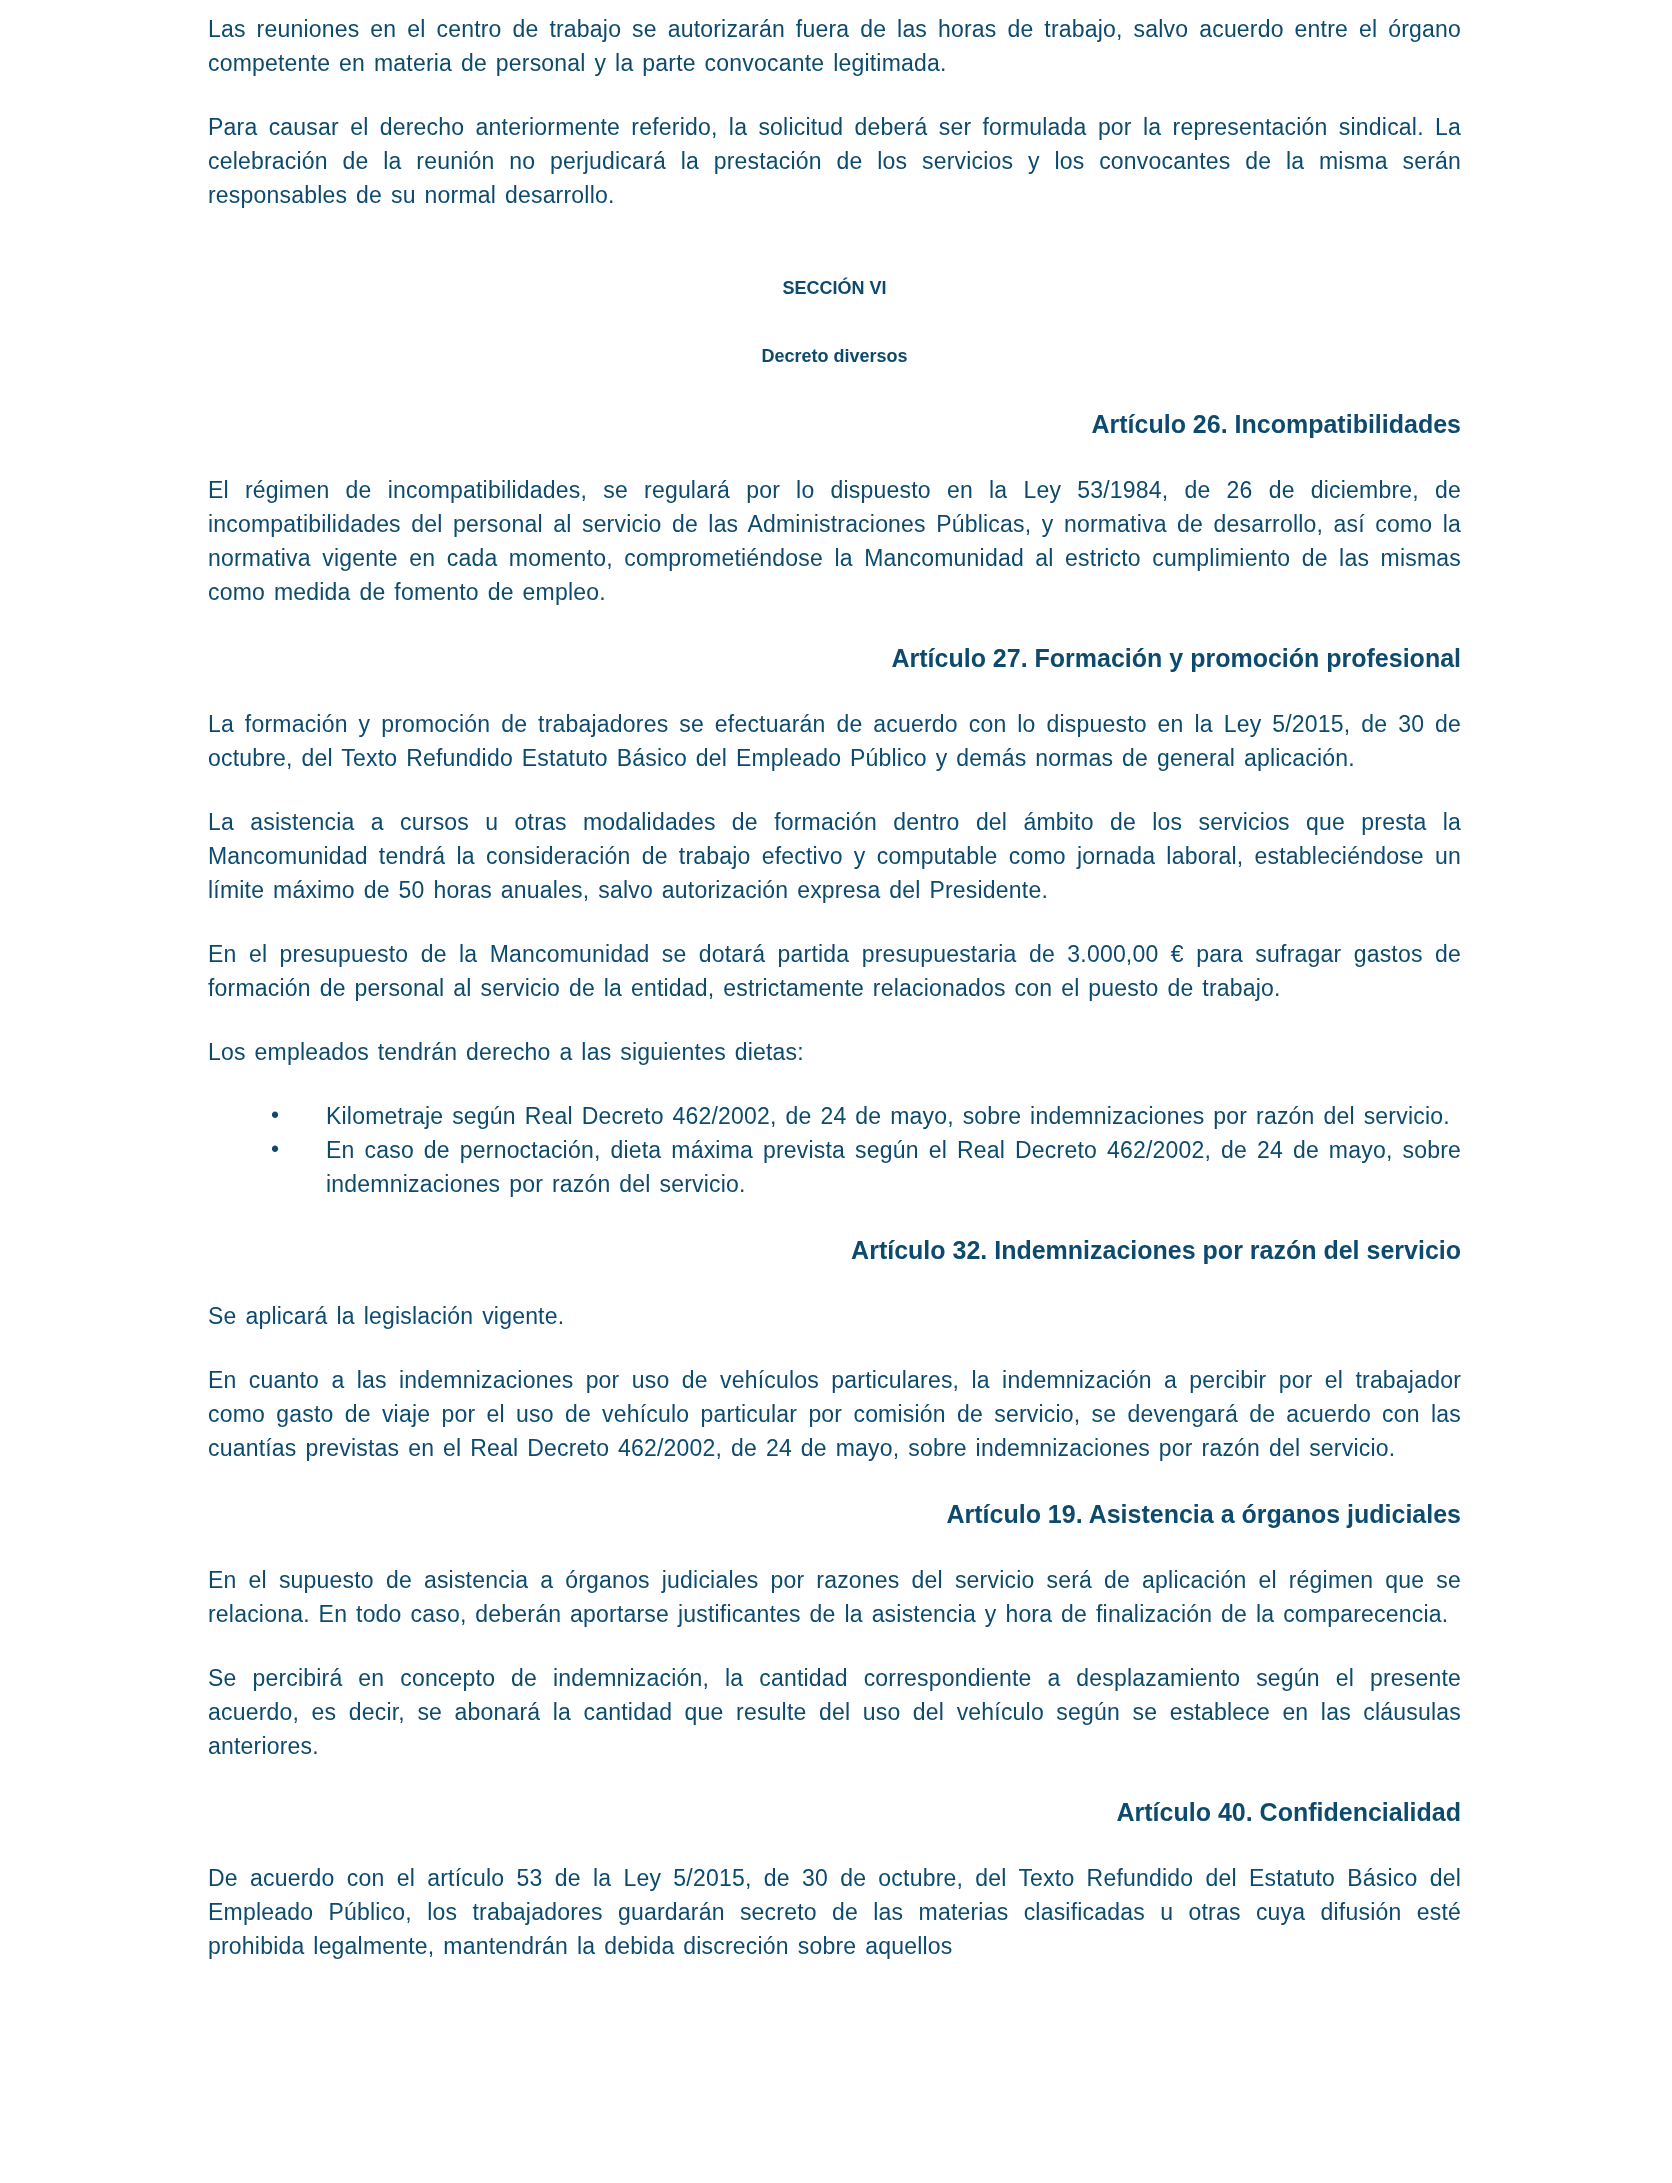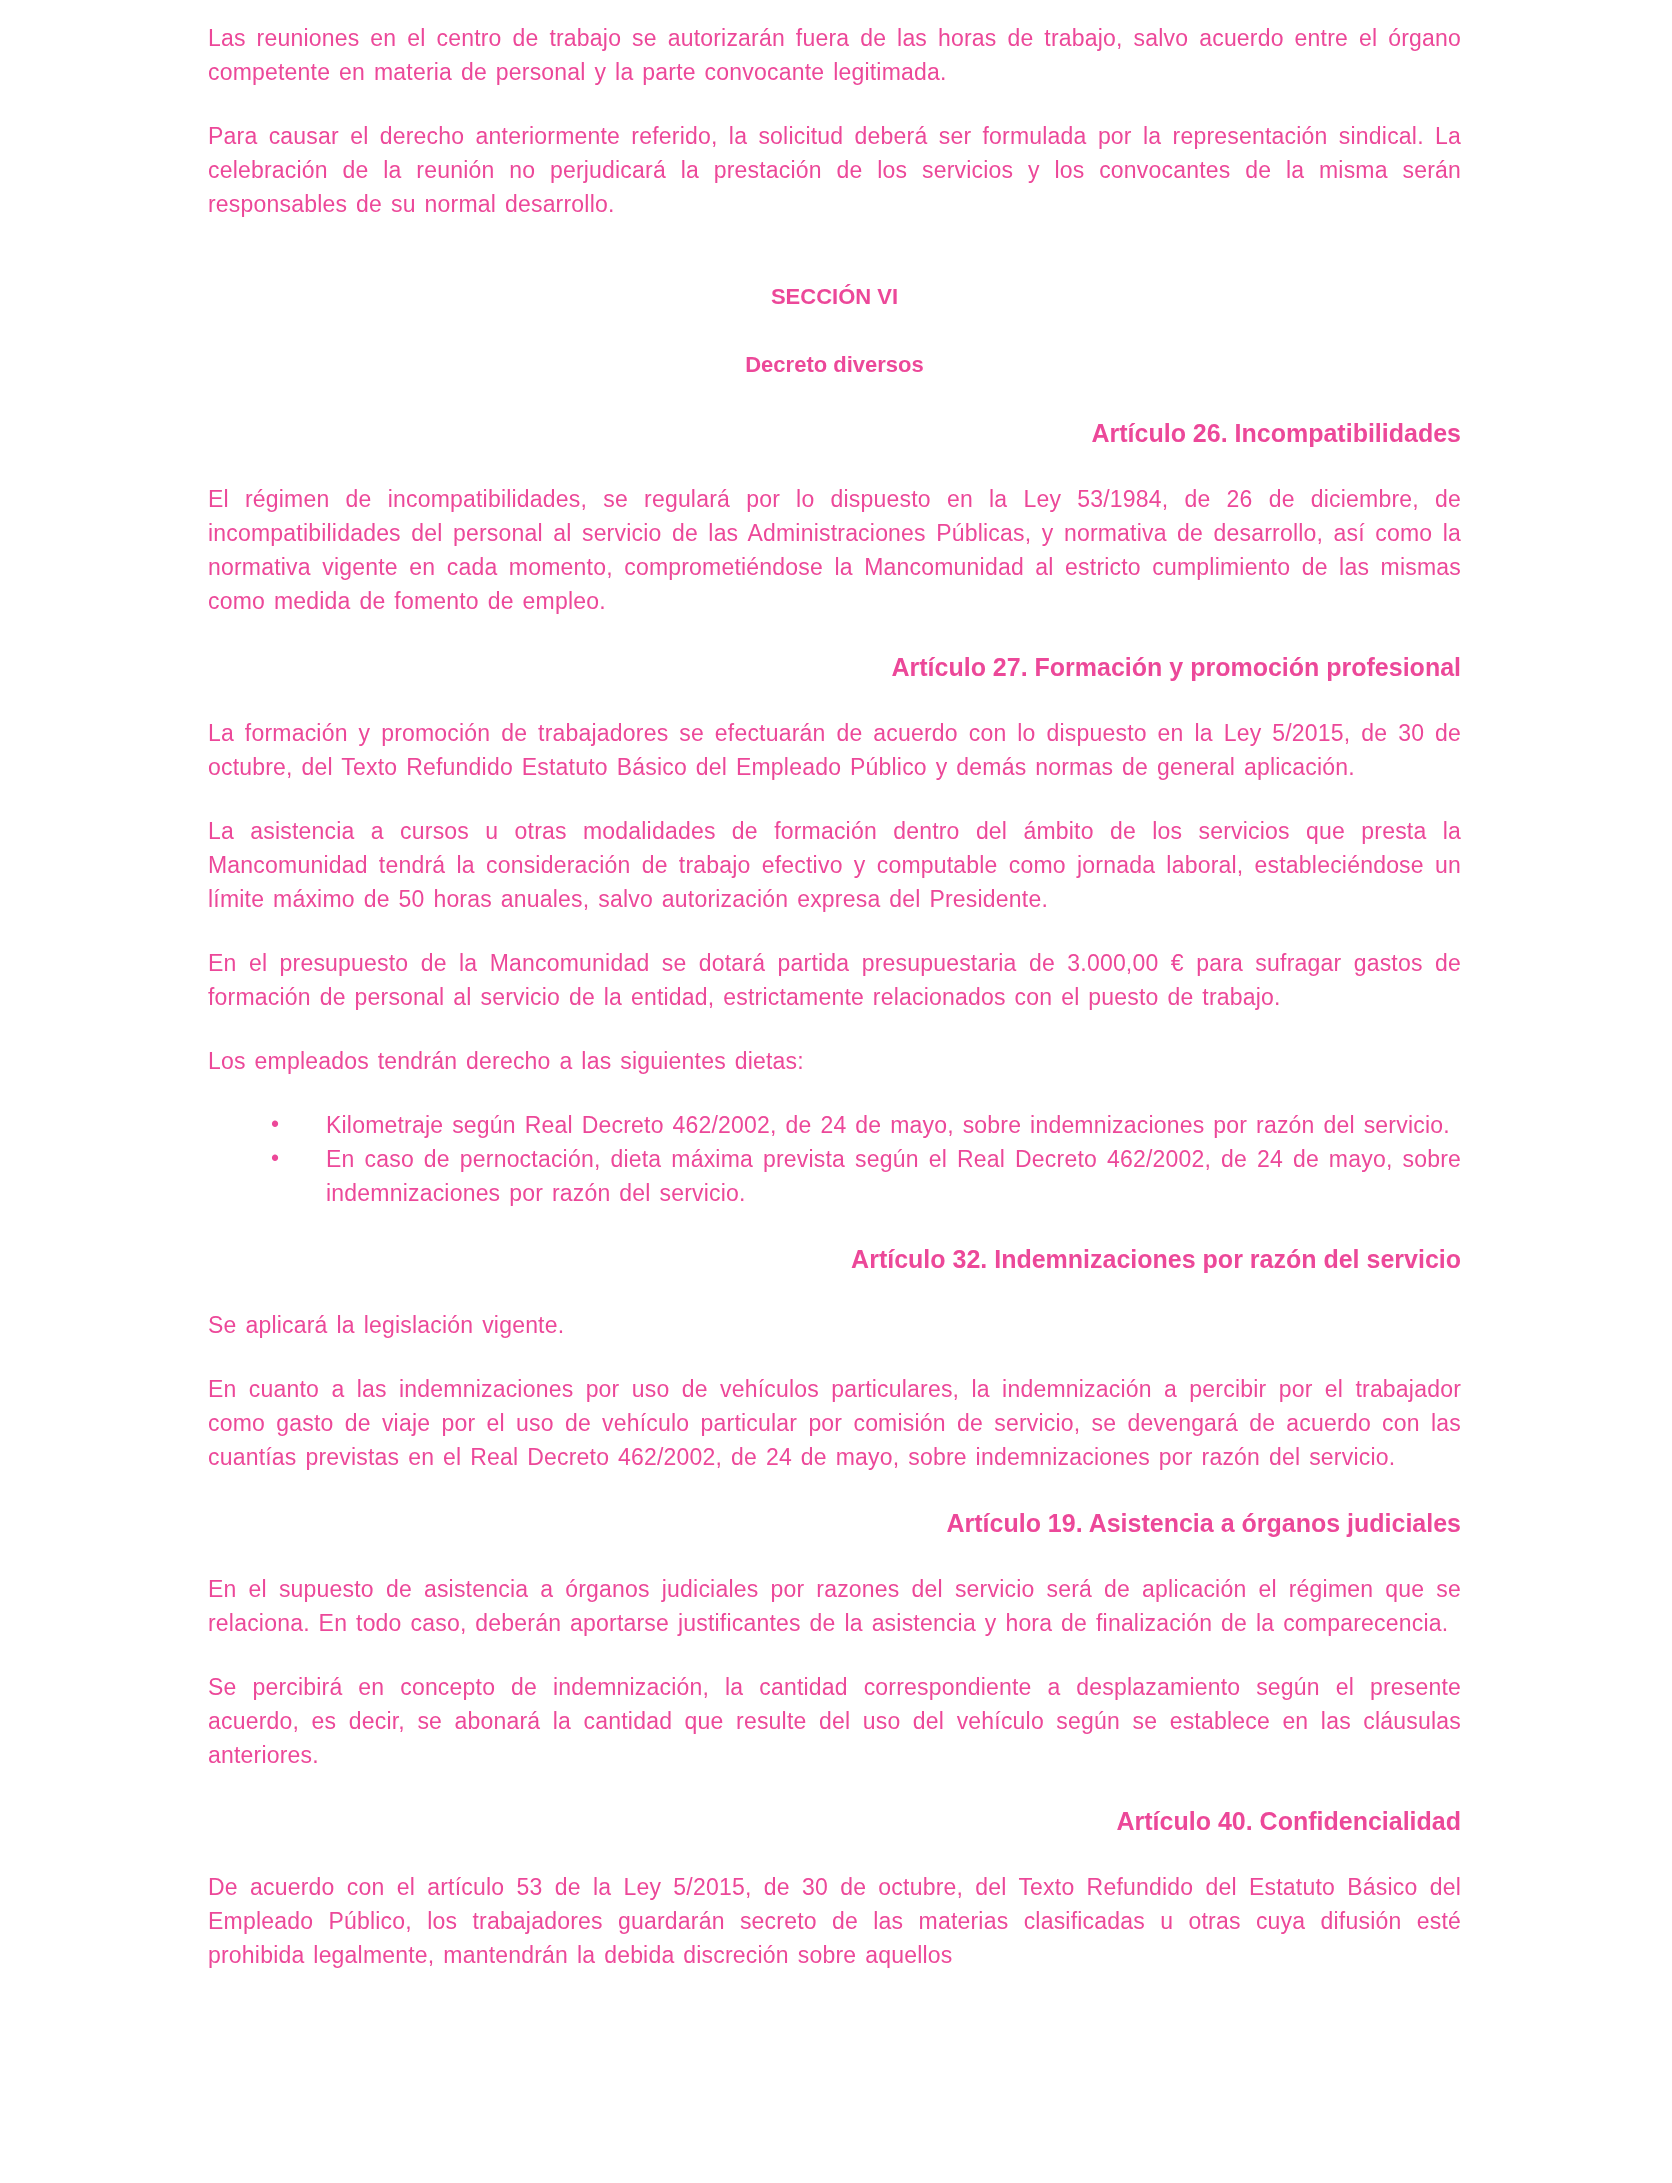--- a/index.html
+++ b/index.html
@@ -5,43 +5,43 @@
   html, body {
     margin: 0;
     padding: 0;
     background: #ffffff;
   }
   .page {
     position: relative;
     width: 1672px;
     height: 2183px;
     box-sizing: border-box;
-    padding: 21px 211px 0 208px;
+    padding: 12px 211px 0 208px;
     overflow: hidden;
     background: #ffffff;
-    color: #ec4899;
+    color: #0c4a6e;
     font-family: "Liberation Sans", "DejaVu Sans", sans-serif;
   }
   .para {
     font-size: 23px;
     line-height: 34px;
     text-align: justify;
     margin: 0 0 30px 0;
     word-spacing: 2.3px;
     letter-spacing: 0.2px;
   }
   .article-heading {
     font-size: 25px;
     line-height: 38px;
     font-weight: 700;
     margin: 0 0 30px 0;
     text-align: right;
   }
   .center-heading {
-    font-size: 22px;
+    font-size: 18px;
     line-height: 38px;
     font-weight: 700;
     text-align: center;
     margin: 0 0 30px 0;
   }
   .section-top {
     margin-top: 57px;
   }
   .bullet-list {
     list-style: none;

